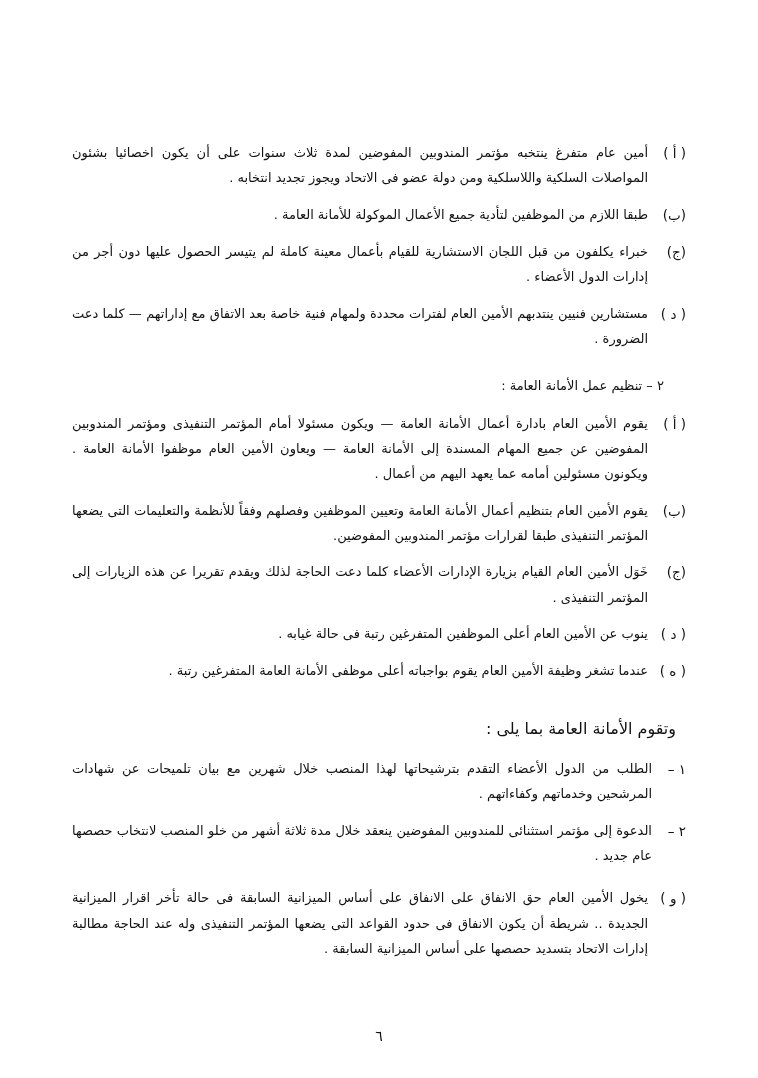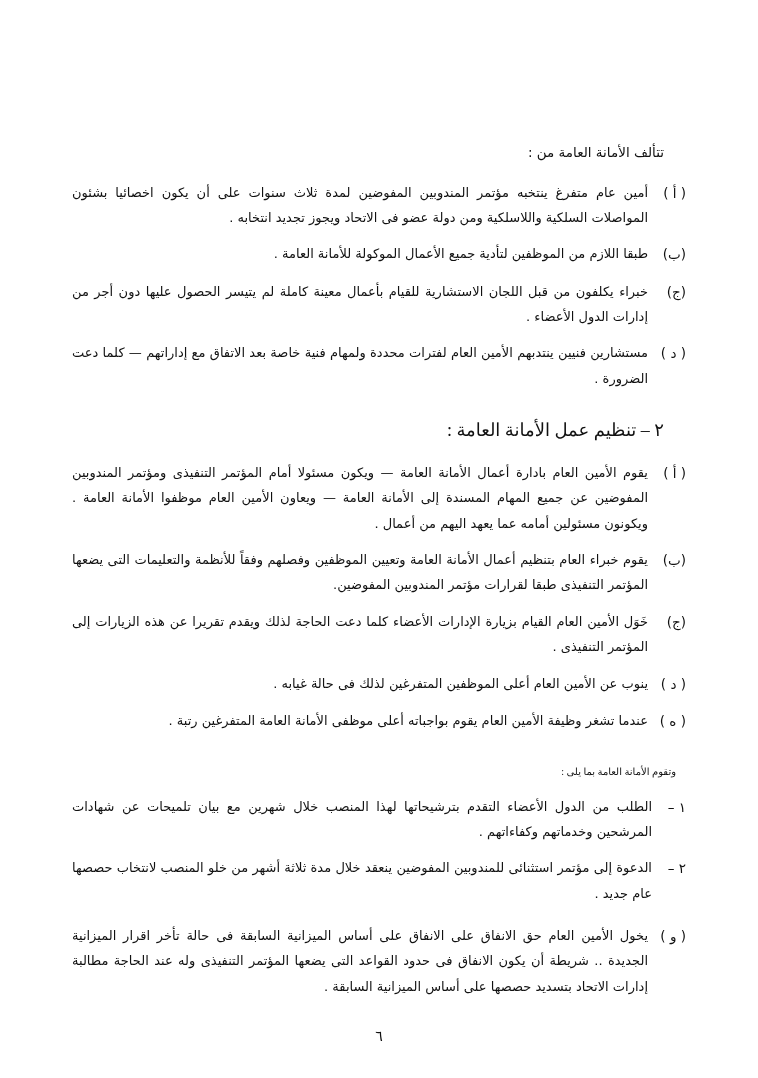--- a/index.html
+++ b/index.html
@@ -50,51 +50,48 @@
     white-space: nowrap;
   }
   .item-text {
     flex: 1 1 auto;
     font-size: 13px;
     line-height: 1.95;
     text-align: justify;
     text-justify: inter-word;
   }
   .section-heading {
-    font-size: 18px;
+    font-size: 13px;
     line-height: 1.95;
     margin: 22px 0 12px 0;
     padding-right: 22px;
-    font-family: Liberation Serif, serif;
   }
   .sub-heading {
-    font-size: 10px;
+    font-size: 16px;
     line-height: 1.95;
     margin: 28px 0 12px 0;
     padding-right: 10px;
-    font-family: Liberation Serif, serif;
   }
   .block-spacer { height: 6px; }
   .numbered .item-marker { width: 30px; }
   .page-number {
     position: absolute;
     bottom: 34px;
     left: 0;
     right: 0;
     text-align: center;
     font-size: 14px;
     color: #111111;
   }
 </style>
 </head>
 <body>
 
 <div class="page">
 
-  <p class="intro-line">تتألف الأمانة العامة من :</p>
 
   <ul class="list">
     <li class="item">
       <span class="item-marker">( أ )</span>
       <span class="item-text">أمين عام متفرغ ينتخبه مؤتمر المندوبين المفوضين لمدة ثلاث سنوات على أن يكون اخصائيا بشئون المواصلات السلكية واللاسلكية ومن دولة عضو فى الاتحاد ويجوز تجديد انتخابه .</span>
     </li>
     <li class="item">
       <span class="item-marker">(ب)</span>
       <span class="item-text">طبقا اللازم من الموظفين لتأدية جميع الأعمال الموكولة للأمانة العامة .</span>
     </li>
@@ -110,29 +107,29 @@
 
   <p class="section-heading">٢ – تنظيم عمل الأمانة العامة :</p>
 
   <ul class="list">
     <li class="item">
       <span class="item-marker">( أ )</span>
       <span class="item-text">يقوم الأمين العام بادارة أعمال الأمانة العامة — ويكون مسئولا أمام المؤتمر التنفيذى ومؤتمر المندوبين المفوضين عن جميع المهام المسندة إلى الأمانة العامة — ويعاون الأمين العام موظفوا الأمانة العامة . ويكونون مسئولين أمامه عما يعهد اليهم من أعمال .</span>
     </li>
     <li class="item">
       <span class="item-marker">(ب)</span>
-      <span class="item-text">يقوم خبراء العام بتنظيم أعمال الأمانة العامة وتعيين الموظفين وفصلهم وفقاً للأنظمة والتعليمات التى يضعها المؤتمر التنفيذى طبقا لقرارات مؤتمر المندوبين المفوضين.</span>
+      <span class="item-text">يقوم الأمين العام بتنظيم أعمال الأمانة العامة وتعيين الموظفين وفصلهم وفقاً للأنظمة والتعليمات التى يضعها المؤتمر التنفيذى طبقا لقرارات مؤتمر المندوبين المفوضين.</span>
     </li>
     <li class="item">
       <span class="item-marker">(ج)</span>
       <span class="item-text">خَوَل الأمين العام القيام بزيارة الإدارات الأعضاء كلما دعت الحاجة لذلك ويقدم تقريرا عن هذه الزيارات إلى المؤتمر التنفيذى .</span>
     </li>
     <li class="item">
       <span class="item-marker">( د )</span>
-      <span class="item-text">ينوب عن الأمين العام أعلى الموظفين المتفرغين لذلك فى حالة غيابه .</span>
+      <span class="item-text">ينوب عن الأمين العام أعلى الموظفين المتفرغين رتبة فى حالة غيابه .</span>
     </li>
     <li class="item">
       <span class="item-marker">( ه )</span>
       <span class="item-text">عندما تشغر وظيفة الأمين العام يقوم بواجباته أعلى موظفى الأمانة العامة المتفرغين رتبة .</span>
     </li>
   </ul>
 
   <p class="sub-heading">وتقوم الأمانة العامة بما يلى :</p>
 
   <ul class="list numbered">

